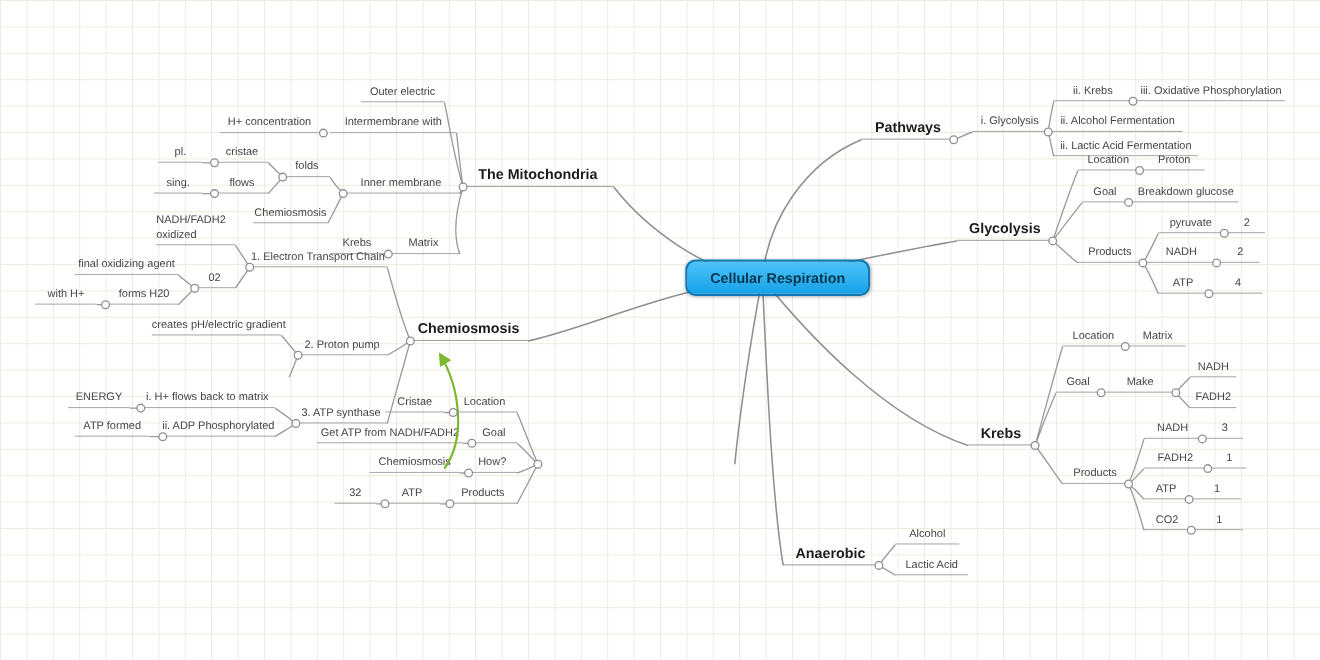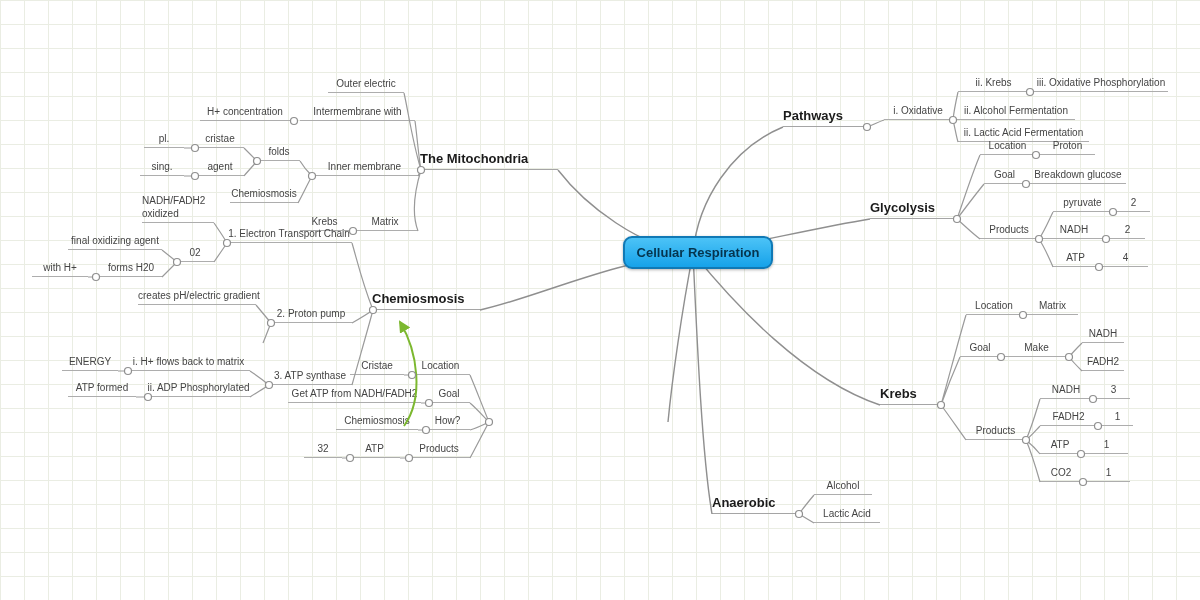--- a/index.html
+++ b/index.html
@@ -13,21 +13,21 @@
   }
   svg.wires{position:absolute;left:0;top:0;z-index:3;pointer-events:none;}
   .leaf{
     position:absolute;z-index:2;font-size:10px;line-height:13px;color:#444;
     text-align:center;white-space:pre;padding-bottom:2px;
     border-bottom:1px solid #adadad;
   }
   .leaf.al{text-align:left;}
   .branch{
     position:absolute;z-index:2;font-size:13px;line-height:16px;font-weight:bold;color:#1b1b1b;
-    white-space:pre;padding-bottom:2px;border-bottom:1px solid #a5a5a5;
+    text-align:center;white-space:pre;padding-bottom:2px;border-bottom:1px solid #a5a5a5;
   }
   .root{
     position:absolute;z-index:4;display:flex;align-items:center;justify-content:center;
     background:linear-gradient(#4cc3f7,#16a2e9);
     border:2px solid #1079b5;border-radius:9px;color:#05344e;
     font-weight:bold;font-size:13px;box-shadow:0 1px 3px rgba(0,0,0,.3);
     box-sizing:border-box;white-space:pre;
   }
 </style>
 </head>
@@ -96,21 +96,21 @@
   </svg>
 
   <div class="branch" style="left:420px;top:151px;width:138px">The Mitochondria</div>
   <div class="leaf" style="left:328px;top:77px;width:76px">Outer electric</div>
   <div class="leaf" style="left:300px;top:105px;width:115px">Intermembrane with</div>
   <div class="leaf" style="left:200px;top:105px;width:90px">H+ concentration</div>
   <div class="leaf" style="left:311px;top:160px;width:107px">Inner membrane</div>
   <div class="leaf" style="left:258px;top:145px;width:42px">folds</div>
   <div class="leaf" style="left:196px;top:132px;width:48px">cristae</div>
   <div class="leaf" style="left:144px;top:132px;width:40px">pl.</div>
-  <div class="leaf" style="left:196px;top:160px;width:48px">agent</div>
+  <div class="leaf" style="left:196px;top:160px;width:48px">flows</div>
   <div class="leaf" style="left:140px;top:160px;width:44px">sing.</div>
   <div class="leaf" style="left:230px;top:187px;width:68px">Chemiosmosis</div>
   <div class="leaf" style="left:352px;top:215px;width:66px">Matrix</div>
   <div class="leaf" style="left:300px;top:215px;width:49px">Krebs</div>
 
   <div class="branch" style="left:372px;top:291px;width:108px">Chemiosmosis</div>
   <div class="leaf" style="left:226px;top:227px;width:126px">1. Electron Transport Chain</div>
   <div class="leaf al" style="left:142px;top:194px;width:72px">NADH/FADH2
 oxidized</div>
   <div class="leaf" style="left:176px;top:246px;width:38px">02</div>
@@ -129,21 +129,21 @@
   <div class="leaf" style="left:350px;top:359px;width:54px">Cristae</div>
   <div class="leaf" style="left:428px;top:387px;width:42px">Goal</div>
   <div class="leaf" style="left:288px;top:387px;width:133px">Get ATP from NADH/FADH2</div>
   <div class="leaf" style="left:425px;top:414px;width:45px">How?</div>
   <div class="leaf" style="left:336px;top:414px;width:82px">Chemiosmosis</div>
   <div class="leaf" style="left:408px;top:442px;width:62px">Products</div>
   <div class="leaf" style="left:349px;top:442px;width:51px">ATP</div>
   <div class="leaf" style="left:304px;top:442px;width:38px">32</div>
 
   <div class="branch" style="left:783px;top:108px;width:85px">Pathways</div>
-  <div class="leaf" style="left:884px;top:104px;width:68px">i. Oxidative</div>
+  <div class="leaf" style="left:884px;top:104px;width:68px">i. Glycolysis</div>
   <div class="leaf" style="left:958px;top:76px;width:71px">ii. Krebs</div>
   <div class="leaf" style="left:1034px;top:76px;width:134px">iii. Oxidative Phosphorylation</div>
   <div class="leaf" style="left:957px;top:104px;width:118px">ii. Alcohol Fermentation</div>
   <div class="leaf" style="left:958px;top:126px;width:131px">ii. Lactic Acid Fermentation</div>
 
   <div class="branch" style="left:870px;top:200px;width:87px">Glycolysis</div>
   <div class="leaf" style="left:980px;top:139px;width:55px">Location</div>
   <div class="leaf" style="left:1040px;top:139px;width:55px">Proton</div>
   <div class="leaf" style="left:984px;top:168px;width:41px">Goal</div>
   <div class="leaf" style="left:1030px;top:168px;width:96px">Breakdown glucose</div>
@@ -169,15 +169,15 @@
   <div class="leaf" style="left:1102px;top:410px;width:31px">1</div>
   <div class="leaf" style="left:1040px;top:438px;width:40px">ATP</div>
   <div class="leaf" style="left:1085px;top:438px;width:43px">1</div>
   <div class="leaf" style="left:1040px;top:466px;width:42px">CO2</div>
   <div class="leaf" style="left:1087px;top:466px;width:43px">1</div>
 
   <div class="branch" style="left:712px;top:495px;width:86px">Anaerobic</div>
   <div class="leaf" style="left:814px;top:479px;width:58px">Alcohol</div>
   <div class="leaf" style="left:814px;top:507px;width:66px">Lactic Acid</div>
 
-  <div class="root" style="left:623px;top:236px;width:150px;height:33px">Cellular Respiration</div>
+  <div class="root" style="left:623px;top:236px;width:168px;height:33px">Cellular Respiration</div>
 
 </div>
 
 </body></html>

